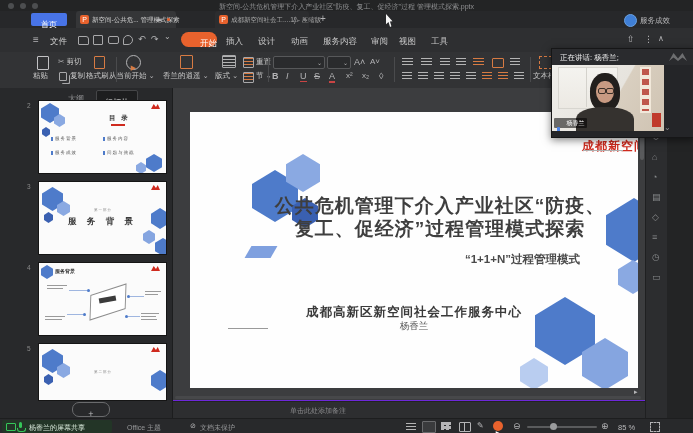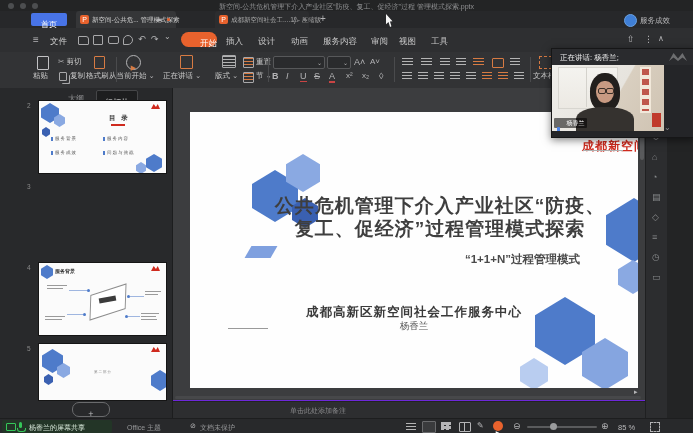--- a/index.html
+++ b/index.html
@@ -83,21 +83,21 @@
     <span class="abs txt" style="left:58px;top:5px;font-size:7.5px;"><span class="glyph">✂</span> <span>剪切</span></span>
     <span class="abs ribIcon" style="left:59px;top:20px;width:6px;height:7px;box-shadow:2px 2px 0 #323335,3px 3px 0 #a8a8aa;"></span>
     <span class="abs txt" style="left:70px;top:19px;font-size:7.5px;">复制</span>
     <span class="abs ribIcon" style="left:94px;top:4px;width:9px;height:11px;border-color:#d77b43;"></span>
     <span class="abs txt" style="left:86px;top:19px;font-size:7.5px;">格式刷</span>
     <div class="abs vline" style="left:116px;top:5px;height:25px;"></div>
 
     <span class="abs dot" style="left:126px;top:3px;width:13px;height:13px;border:1px solid #b4b4b6;text-align:center;"><i style="font-style:normal;font-size:7px;color:#d77b43;line-height:13px;">▶</i></span>
     <span class="abs txt" style="left:109px;top:19px;font-size:7.5px;"><span>从当前开始</span> <span class="glyph">⌄</span></span>
     <span class="abs ribIcon" style="left:180px;top:3px;width:11px;height:12px;border-color:#d77b43;"></span>
-    <span class="abs txt" style="left:163px;top:19px;font-size:7.5px;"><span>正在讲话</span> <span class="glyph">⌄</span></span>
+    <span class="abs txt" style="left:163px;top:19px;font-size:7.5px;"><span>香兰的逍遥</span> <span class="glyph">⌄</span></span>
     <span class="abs ribIcon lines3" style="left:222px;top:3px;width:12px;height:11px;"></span>
     <span class="abs txt" style="left:215px;top:19px;font-size:7.5px;"><span>版式</span> <span class="glyph">⌄</span></span>
     <span class="abs ribIcon lines3o" style="left:243px;top:5px;width:9px;height:9px;"></span>
     <span class="abs txt" style="left:256px;top:5px;font-size:7.5px;">重置</span>
     <span class="abs ribIcon lines3o" style="left:243px;top:20px;width:9px;height:9px;"></span>
     <span class="abs txt" style="left:256px;top:19px;font-size:7.5px;"><span>节</span> <span class="glyph">⌄</span></span>
     <div class="abs vline" style="left:268px;top:5px;height:25px;"></div>
 
     <span class="abs" style="left:273px;top:4px;width:50px;height:11px;background:#2a2b2d;border:1px solid #57585a;border-radius:2px;">
         <i class="glyph" style="font-style:normal;font-size:6px;position:absolute;right:2px;top:2px;">⌄</i>
@@ -157,20 +157,31 @@
       <span class="abs txt" style="left:68px;top:49px;font-size:4.5px;color:#555;letter-spacing:1px;">问题与挑战</span>
       <span class="abs" style="left:12px;top:36px;width:2px;height:4px;background:#4e7bca;"></span>
       <span class="abs" style="left:64px;top:36px;width:2px;height:4px;background:#4e7bca;"></span>
       <span class="abs" style="left:12px;top:50px;width:2px;height:4px;background:#4e7bca;"></span>
       <span class="abs" style="left:64px;top:50px;width:2px;height:4px;background:#4e7bca;"></span>
       <span class="abs hex" style="left:107px;top:53px;width:16px;height:18px;background:#4e7bca;"></span>
       <span class="abs hex" style="left:97px;top:61px;width:10px;height:12px;background:#8aa9e2;"></span>
     </div>
 
     <span class="abs txt" style="left:27px;top:95px;font-size:6.5px;color:#8a8a8a;">3</span>
+    <div class="abs thumb" style="left:38px;top:93px;width:127px;height:72px;">
+      <span class="abs hex" style="left:3px;top:5px;width:21px;height:24px;background:#4e7bca;"></span>
+      <span class="abs hex" style="left:18px;top:19px;width:13px;height:15px;background:#8aa9e2;"></span>
+      <span class="abs hex" style="left:5px;top:30px;width:9px;height:11px;background:#3a60b1;"></span>
+      <span class="abs" style="left:112px;top:3px;width:9px;height:5px;background:#cf2a1e;clip-path:polygon(0 100%,30% 0,55% 60%,75% 0,100% 100%);"></span>
+      <span class="abs txt" style="left:0;top:26px;width:127px;text-align:center;font-size:3.5px;color:#8a8a8a;">第 一 部 分</span>
+      <span class="abs txt" style="left:0;top:34px;width:127px;text-align:center;font-size:8.5px;font-weight:bold;color:#3b3b3b;letter-spacing:4px;">服 务 背 景</span>
+      <span class="abs hex" style="left:112px;top:26px;width:18px;height:21px;background:#4e7bca;"></span>
+      <span class="abs hex" style="left:104px;top:48px;width:12px;height:14px;background:#85a5e0;"></span>
+      <span class="abs hex" style="left:116px;top:56px;width:16px;height:18px;background:#4e7bca;"></span>
+    </div>
 
     <span class="abs txt" style="left:27px;top:176px;font-size:6.5px;color:#8a8a8a;">4</span>
     <div class="abs thumb" style="left:38px;top:174px;width:127px;height:72px;">
       <span class="abs hex" style="left:2px;top:2px;width:12px;height:14px;background:#4e7bca;"></span>
       <span class="abs txt" style="left:16px;top:5px;font-size:5px;font-weight:bold;color:#333;">服务背景</span>
       <span class="abs" style="left:112px;top:3px;width:9px;height:5px;background:#cf2a1e;clip-path:polygon(0 100%,30% 0,55% 60%,75% 0,100% 100%);"></span>
       <span class="abs" style="left:50px;top:27px;width:36px;height:22px;background:#fff;border:1px solid #8d8d8d;transform:rotate(-18deg) skewX(-20deg);"></span>
       <span class="abs" style="left:60px;top:34px;width:17px;height:5px;background:#3c3c3c;transform:rotate(-10deg);"></span>
       <span class="abs dot" style="left:48px;top:26px;width:3px;height:3px;background:#4e7bca;"></span>
       <span class="abs dot" style="left:88px;top:32px;width:3px;height:3px;background:#4e7bca;"></span>

